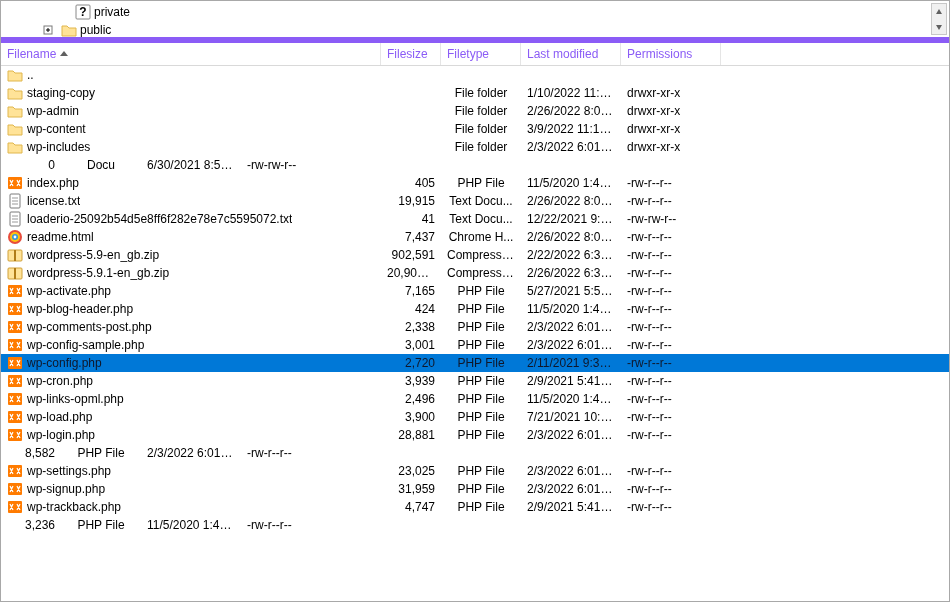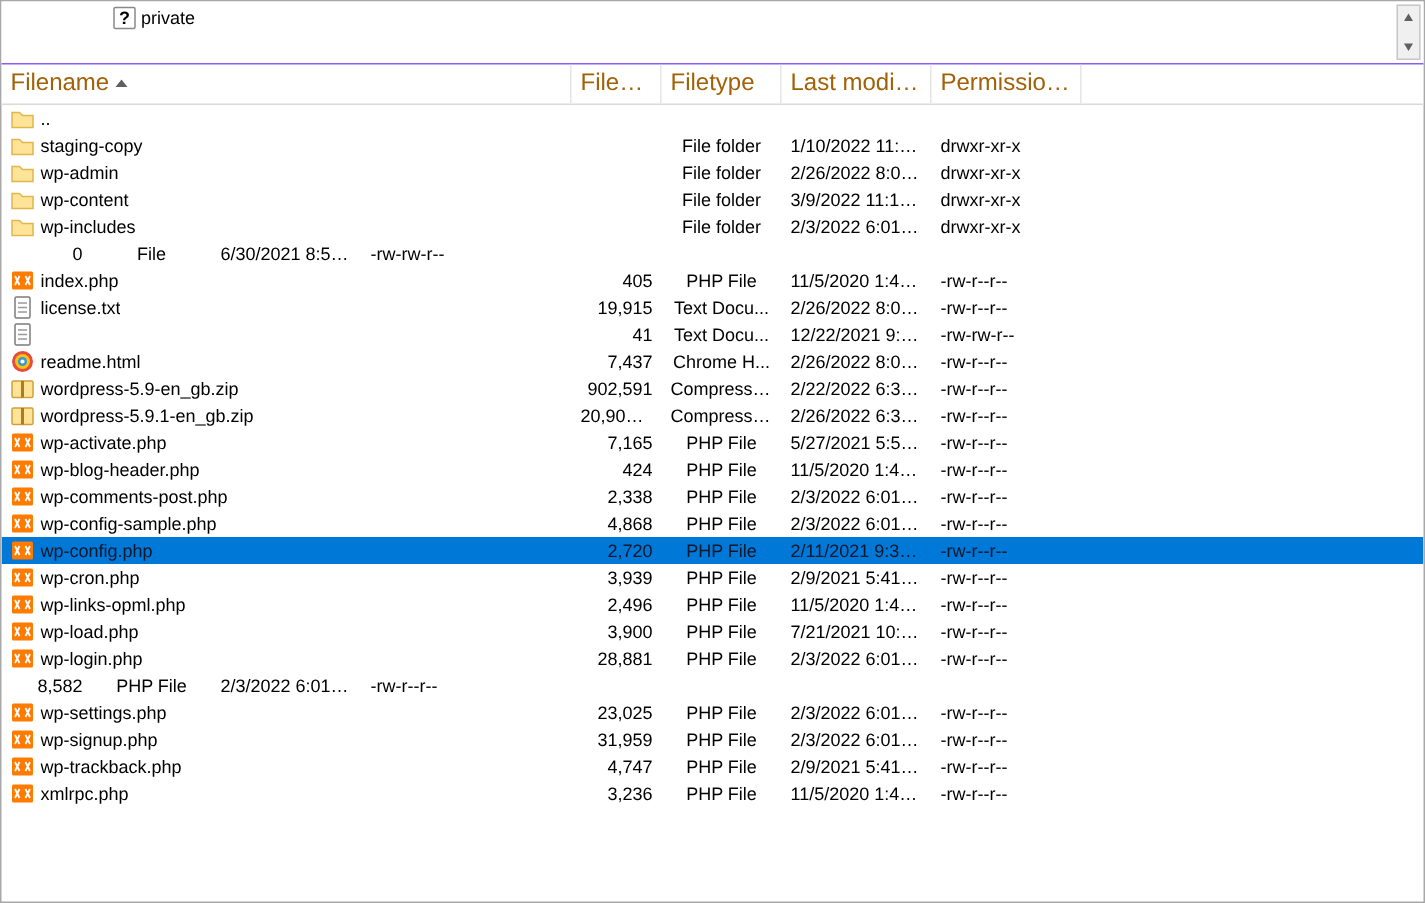--- a/index.html
+++ b/index.html
@@ -1,26 +1,26 @@
 <!DOCTYPE html>
 <html><head>
 <meta charset="utf-8">
 <style>
   * { box-sizing: border-box; }
   html, body { margin: 0; padding: 0; font-family: "Segoe UI", Tahoma, sans-serif; font-size: 12px; color: #000; background: #fff; }
   .app { width: 950px; height: 602px; border: 1px solid #a8a8a8; display: flex; flex-direction: column; background: #fff; }
-  .tree-pane { height: 42px; border-bottom: 1px solid #8b5cf6; padding: 2px 0 2px 60px; overflow: hidden; background: #fff; position: relative; }
+  .tree-pane { height: 42px; border-bottom: 6px solid #8b5cf6; padding: 2px 0 2px 60px; overflow: hidden; background: #fff; position: relative; }
   .tree-row { display: flex; align-items: center; height: 18px; line-height: 18px; }
   .tree-row .toggle { width: 12px; display:inline-block; text-align:center; color:#555; }
   .tree-row .toggle svg { display:block; }
   .tree-label { margin-left: 3px; }
   .icon { width: 16px; height: 16px; display: inline-flex; align-items: center; justify-content: center; flex: 0 0 16px; }
   .icon svg { width: 16px; height: 16px; }
   .list-pane { flex: 1; display: flex; flex-direction: column; overflow: hidden; }
-  .header-row { display: flex; font-size: 16px; color: #a16207; border-bottom: 1px solid #d9d9d9; background: #fff; user-select: none; }
+  .header-row { display: flex; font-size: 12px; color: #8b5cf6; border-bottom: 1px solid #d9d9d9; background: #fff; user-select: none; }
   .header-cell { padding: 4px 6px; border-right: 1px solid #e5e5e5; white-space: nowrap; overflow: hidden; text-overflow: ellipsis; position: relative; }
   .header-cell.sorted::after { content: ""; display:inline-block; margin-left:4px; border-left:4px solid transparent; border-right:4px solid transparent; border-bottom:5px solid #606060; position:relative; top:-2px; }
   .col-name { flex: 0 0 380px; }
   .col-size { flex: 0 0 60px; }
   .col-type { flex: 0 0 80px; }
   .col-date { flex: 0 0 100px; }
   .col-perm { flex: 0 0 100px; }
   .rows { flex:1; overflow-y:auto; overflow-x:hidden; }
   .row { display: flex; height: 18px; line-height: 18px; align-items:center; }
   .row.selected { background: #0078d7; color: #0f172a; }
@@ -99,20 +99,34 @@
   <div class="tree-pane">
     <div class="tree-row">
       <span class="toggle" style="width:14px;"></span>
       <span class="icon">
           <svg viewBox="0 0 16 16">
             <use href="#ico-question"></use>
           </svg>
         </span>
       <span class="tree-label">private</span>
     </div>
+    <div class="tree-row" style="margin-left:-18px;">
+      <span class="toggle">
+          <svg viewBox="0 0 10 10" width="10" height="10">
+            <use href="#ico-expand"></use>
+          </svg>
+        </span>
+      <span style="width:6px; display:inline-block;"></span>
+      <span class="icon">
+          <svg viewBox="0 0 16 16">
+            <use href="#ico-folder"></use>
+          </svg>
+        </span>
+      <span class="tree-label">public</span>
+    </div>
     <div class="scroll-stub">
       <div class="scroll-btn">
           <svg viewBox="0 0 8 8">
             <polygon points="4,1 7,6 1,6" fill="#606060"></polygon>
           </svg>
         </div>
       <div class="scroll-btn">
           <svg viewBox="0 0 8 8">
             <polygon points="1,2 7,2 4,7" fill="#606060"></polygon>
           </svg>
@@ -194,21 +208,21 @@
             </span>
             <span class="fname">wp-includes</span>
           </div>
           <div class="cell cell-size"></div>
           <div class="cell cell-type">File folder</div>
           <div class="cell cell-date">2/3/2022 6:01:4...</div>
           <div class="cell cell-perm">drwxr-xr-x</div>
         </div>
         <div class="row">
           <div class="cell cell-size">0</div>
-          <div class="cell cell-type">File</div>
+          <div class="cell cell-type">Docu</div>
           <div class="cell cell-date">6/30/2021 8:57:...</div>
           <div class="cell cell-perm">-rw-rw-r--</div>
         </div>
         <div class="row">
           <div class="cell cell-name">
             <span class="icon">
               <svg viewBox="0 0 16 16">
                 <use href="#ico-php"></use>
               </svg>
             </span>
@@ -233,20 +247,21 @@
           <div class="cell cell-date">2/26/2022 8:04:...</div>
           <div class="cell cell-perm">-rw-r--r--</div>
         </div>
         <div class="row">
           <div class="cell cell-name">
             <span class="icon">
               <svg viewBox="0 0 16 16">
                 <use href="#ico-txt"></use>
               </svg>
             </span>
+            <span class="fname">loaderio-25092b54d5e8ff6f282e78e7c5595072.txt</span>
           </div>
           <div class="cell cell-size">41</div>
           <div class="cell cell-type">Text Docu...</div>
           <div class="cell cell-date">12/22/2021 9:1...</div>
           <div class="cell cell-perm">-rw-rw-r--</div>
         </div>
         <div class="row">
           <div class="cell cell-name">
             <span class="icon">
               <svg viewBox="0 0 16 16">
@@ -332,21 +347,21 @@
         </div>
         <div class="row">
           <div class="cell cell-name">
             <span class="icon">
               <svg viewBox="0 0 16 16">
                 <use href="#ico-php"></use>
               </svg>
             </span>
             <span class="fname">wp-config-sample.php</span>
           </div>
-          <div class="cell cell-size">4,868</div>
+          <div class="cell cell-size">3,001</div>
           <div class="cell cell-type">PHP File</div>
           <div class="cell cell-date">2/3/2022 6:01:3...</div>
           <div class="cell cell-perm">-rw-r--r--</div>
         </div>
         <div class="row selected">
           <div class="cell cell-name">
             <span class="icon">
               <svg viewBox="0 0 16 16">
                 <use href="#ico-php"></use>
               </svg>
@@ -456,28 +471,20 @@
               </svg>
             </span>
             <span class="fname">wp-trackback.php</span>
           </div>
           <div class="cell cell-size">4,747</div>
           <div class="cell cell-type">PHP File</div>
           <div class="cell cell-date">2/9/2021 5:41:2...</div>
           <div class="cell cell-perm">-rw-r--r--</div>
         </div>
         <div class="row">
-          <div class="cell cell-name">
-            <span class="icon">
-              <svg viewBox="0 0 16 16">
-                <use href="#ico-php"></use>
-              </svg>
-            </span>
-            <span class="fname">xmlrpc.php</span>
-          </div>
           <div class="cell cell-size">3,236</div>
           <div class="cell cell-type">PHP File</div>
           <div class="cell cell-date">11/5/2020 1:42:...</div>
           <div class="cell cell-perm">-rw-r--r--</div>
         </div>
       </div>
   </div>
 
 </div>
 

